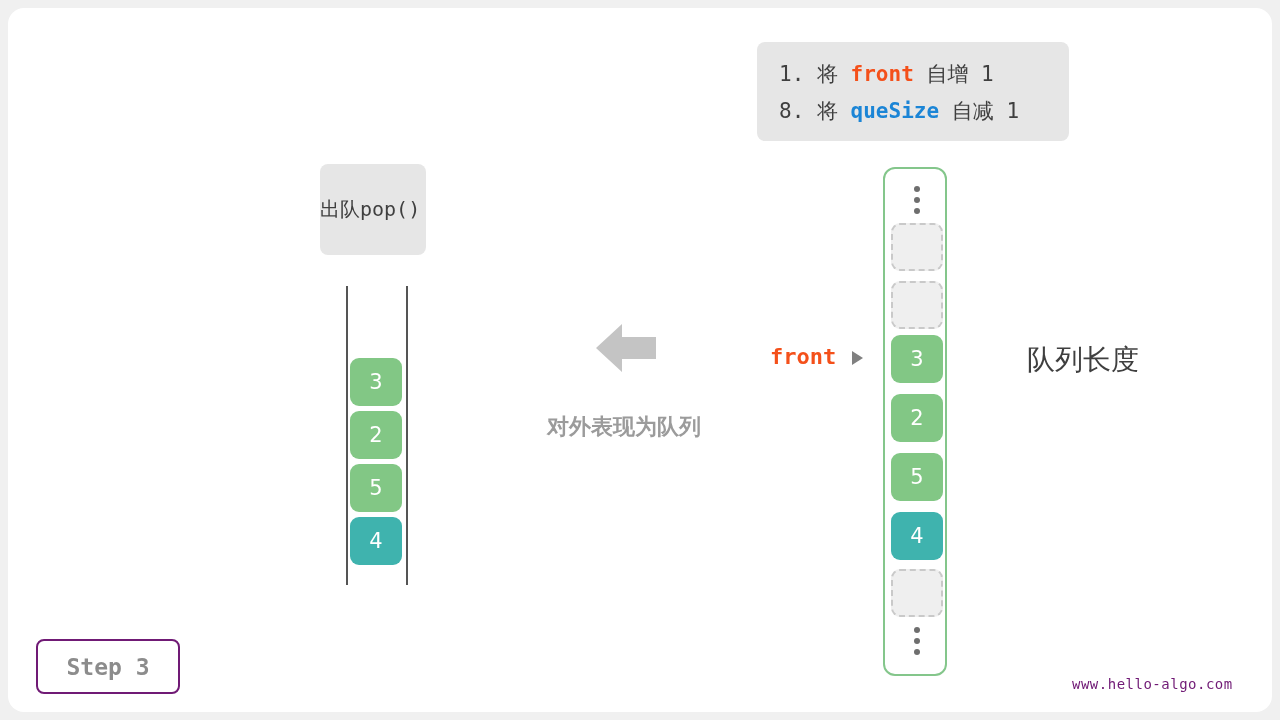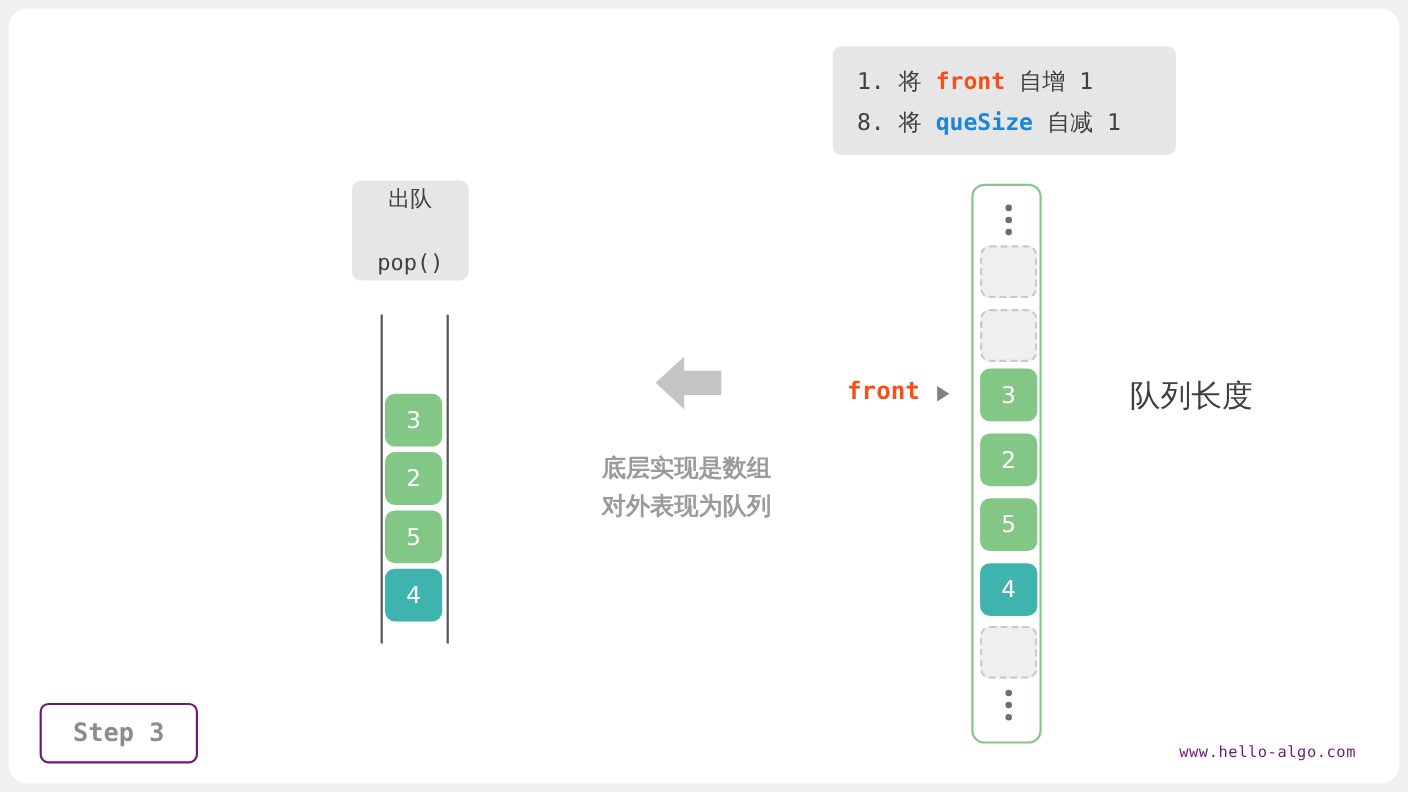--- a/index.html
+++ b/index.html
@@ -61,22 +61,22 @@
   .pop-box {
     position: absolute;
     left: 320px;
     top: 164px;
     width: 106px;
     height: 91px;
     background: #e6e6e6;
     border-radius: 8px;
     box-sizing: border-box;
     display: flex;
-    flex-direction: column;
-    justify-content: space-between;
+    flex-direction: row;
+    justify-content: flex-start;
     align-items: center;
   }
   .pop-line {
     font-family: "DejaVu Sans Mono", monospace;
     font-size: 20px;
     color: #3f3f3f;
     line-height: 33px;
     white-space: pre;
   }
 
@@ -287,21 +287,20 @@
     <span>4</span>
   </div>
 
   <div class="big-arrow">
     <svg width="60" height="52" viewBox="0 0 60 52" xmlns="http://www.w3.org/2000/svg">
       <polygon points="0,26 26,2 26,15 60,15 60,37 26,37 26,50" fill="#c4c4c4"></polygon>
     </svg>
   </div>
 
   <div class="caption">
-    <div>底层实现是数组</div>
     <div>对外表现为队列</div>
   </div>
 
   <div class="front-label">front</div>
   <div class="front-tri"></div>
 
   <div class="array-box">
     <div class="dots dots-top">
       <span></span>
         <span></span>

